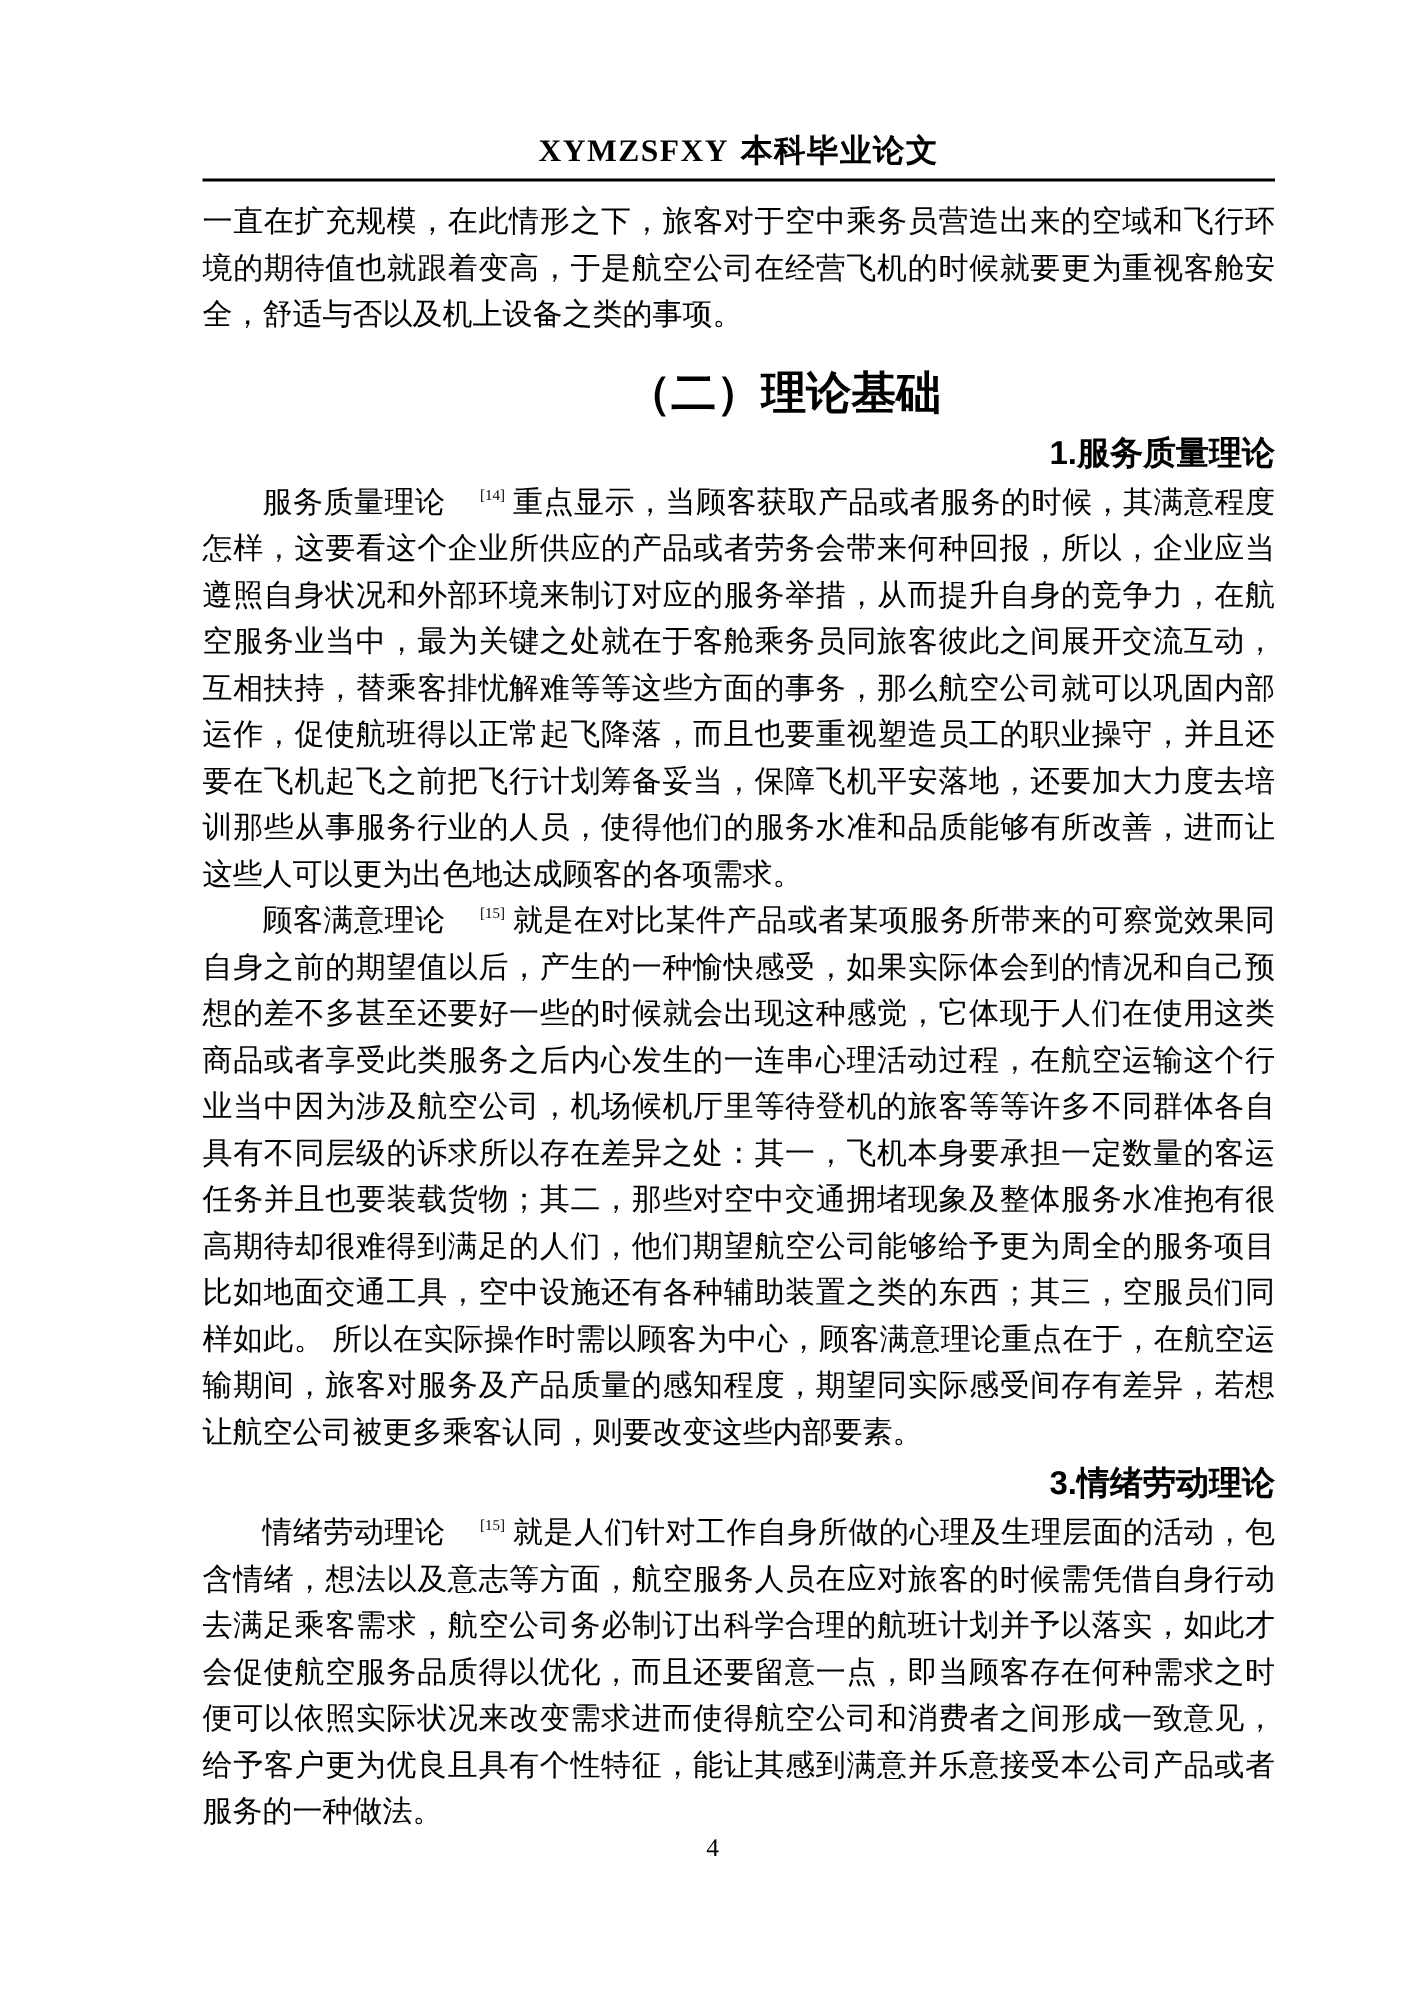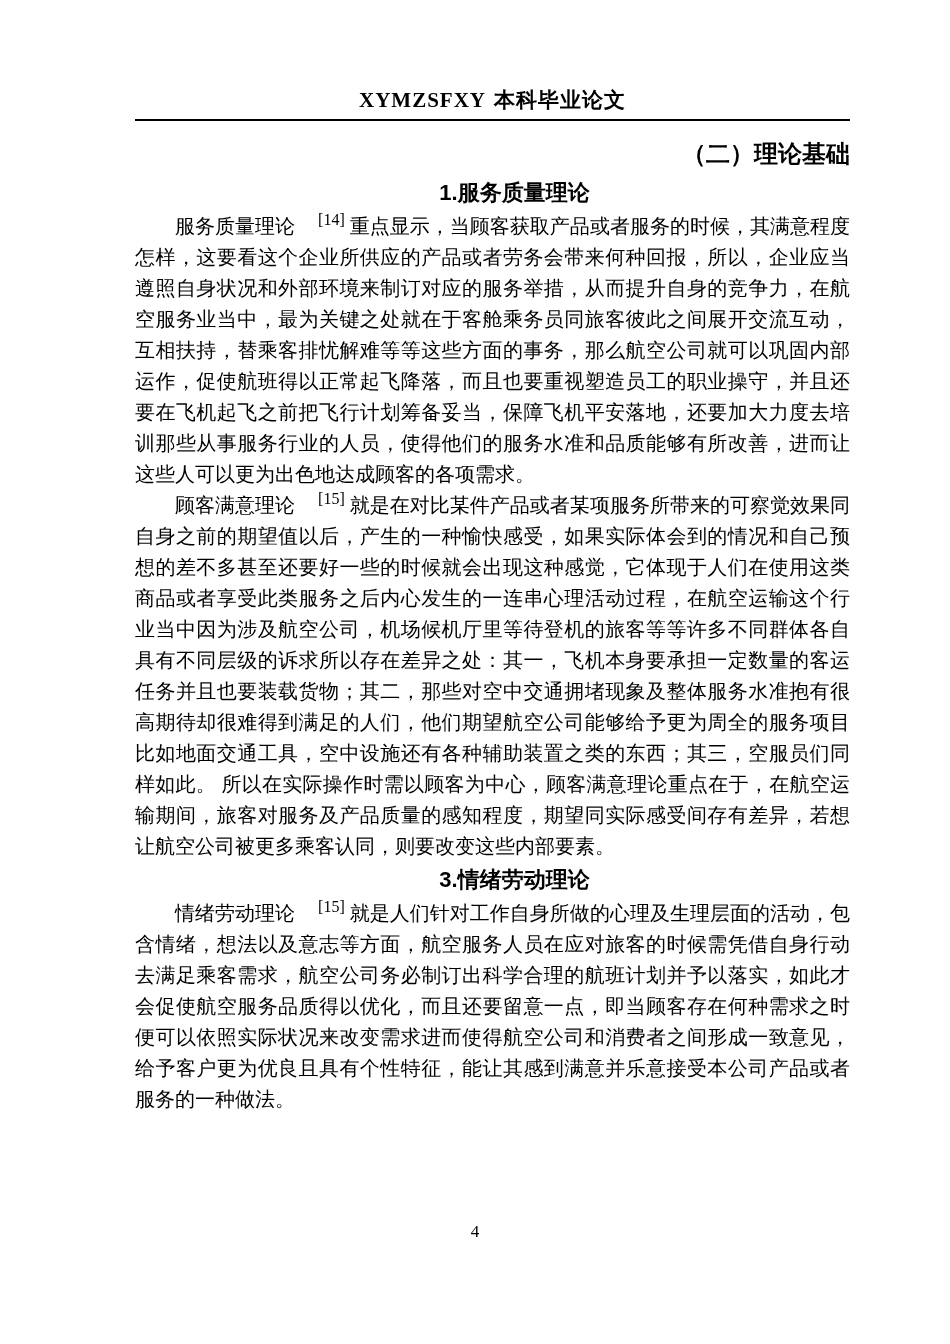--- a/index.html
+++ b/index.html
@@ -33,41 +33,41 @@
   }
   .page-body {
     margin-top: 12px;
     font-size: 20px;
     line-height: 31px;
     text-align: justify;
   }
   .para { text-indent: 2em; }
   .para.continuation { text-indent: 0; }
   .cite {
-    font-size: 16px;
+    font-size: 10px;
     vertical-align: super;
     line-height: 0;
     padding-left: 23px;
   }
   .section-heading {
     font-family: "Liberation Sans", "DejaVu Sans", sans-serif;
-    font-size: 24px;
+    font-size: 30px;
     font-weight: bold;
     line-height: 42px;
     text-indent: 2em;
-    text-align: right;
-    margin-top: 4px;
+    text-align: center;
+    margin-top: 16px;
   }
   .sub-heading {
     font-family: "Liberation Sans", "DejaVu Sans", sans-serif;
     font-size: 22px;
     font-weight: bold;
     line-height: 36px;
     text-indent: 2em;
-    text-align: center;
+    text-align: right;
   }
   .page-footer {
     position: absolute;
     left: 0;
     bottom: 102px;
     width: 100%;
     text-align: center;
   }
   .page-number { font-size: 17px; }
 </style>
@@ -78,20 +78,21 @@
 
   <header class="page-header">
     <div class="header-title">
       <span class="latin">XYMZSFXY</span><span class="cn">本科毕业论文</span>
     </div>
     <div class="header-rule"></div>
   </header>
 
   <main class="page-body">
 
+    <p class="para continuation">一直在扩充规模，在此情形之下，旅客对于空中乘务员营造出来的空域和飞行环境的期待值也就跟着变高，于是航空公司在经营飞机的时候就要更为重视客舱安全，舒适与否以及机上设备之类的事项。</p>
 
     <h2 class="section-heading">（二）理论基础</h2>
 
     <h3 class="sub-heading">1.服务质量理论</h3>
     <p class="para"><span>服务质量理论</span><sup class="cite">[14]</sup> <span>重点显示，当顾客获取产品或者服务的时候，其满意程度怎样，这要看这个企业所供应的产品或者劳务会带来何种回报，所以，企业应当遵照自身状况和外部环境来制订对应的服务举措，从而提升自身的竞争力，在航空服务业当中，最为关键之处就在于客舱乘务员同旅客彼此之间展开交流互动，互相扶持，替乘客排忧解难等等这些方面的事务，那么航空公司就可以巩固内部运作，促使航班得以正常起飞降落，而且也要重视塑造员工的职业操守，并且还要在飞机起飞之前把飞行计划筹备妥当，保障飞机平安落地，还要加大力度去培训那些从事服务行业的人员，使得他们的服务水准和品质能够有所改善，进而让这些人可以更为出色地达成顾客的各项需求。</span></p>
 
     <p class="para"><span>顾客满意理论</span><sup class="cite">[15]</sup> <span>就是在对比某件产品或者某项服务所带来的可察觉效果同自身之前的期望值以后，产生的一种愉快感受，如果实际体会到的情况和自己预想的差不多甚至还要好一些的时候就会出现这种感觉，它体现于人们在使用这类商品或者享受此类服务之后内心发生的一连串心理活动过程，在航空运输这个行业当中因为涉及航空公司，机场候机厅里等待登机的旅客等等许多不同群体各自具有不同层级的诉求所以存在差异之处：其一，飞机本身要承担一定数量的客运任务并且也要装载货物；其二，那些对空中交通拥堵现象及整体服务水准抱有很高期待却很难得到满足的人们，他们期望航空公司能够给予更为周全的服务项目比如地面交通工具，空中设施还有各种辅助装置之类的东西；其三，空服员们同样如此。 所以在实际操作时需以顾客为中心，顾客满意理论重点在于，在航空运输期间，旅客对服务及产品质量的感知程度，期望同实际感受间存有差异，若想让航空公司被更多乘客认同，则要改变这些内部要素。</span></p>
 
     <h3 class="sub-heading">3.情绪劳动理论</h3>
     <p class="para"><span>情绪劳动理论</span><sup class="cite">[15]</sup> <span>就是人们针对工作自身所做的心理及生理层面的活动，包含情绪，想法以及意志等方面，航空服务人员在应对旅客的时候需凭借自身行动去满足乘客需求，航空公司务必制订出科学合理的航班计划并予以落实，如此才会促使航空服务品质得以优化，而且还要留意一点，即当顾客存在何种需求之时便可以依照实际状况来改变需求进而使得航空公司和消费者之间形成一致意见，给予客户更为优良且具有个性特征，能让其感到满意并乐意接受本公司产品或者服务的一种做法。</span></p>

